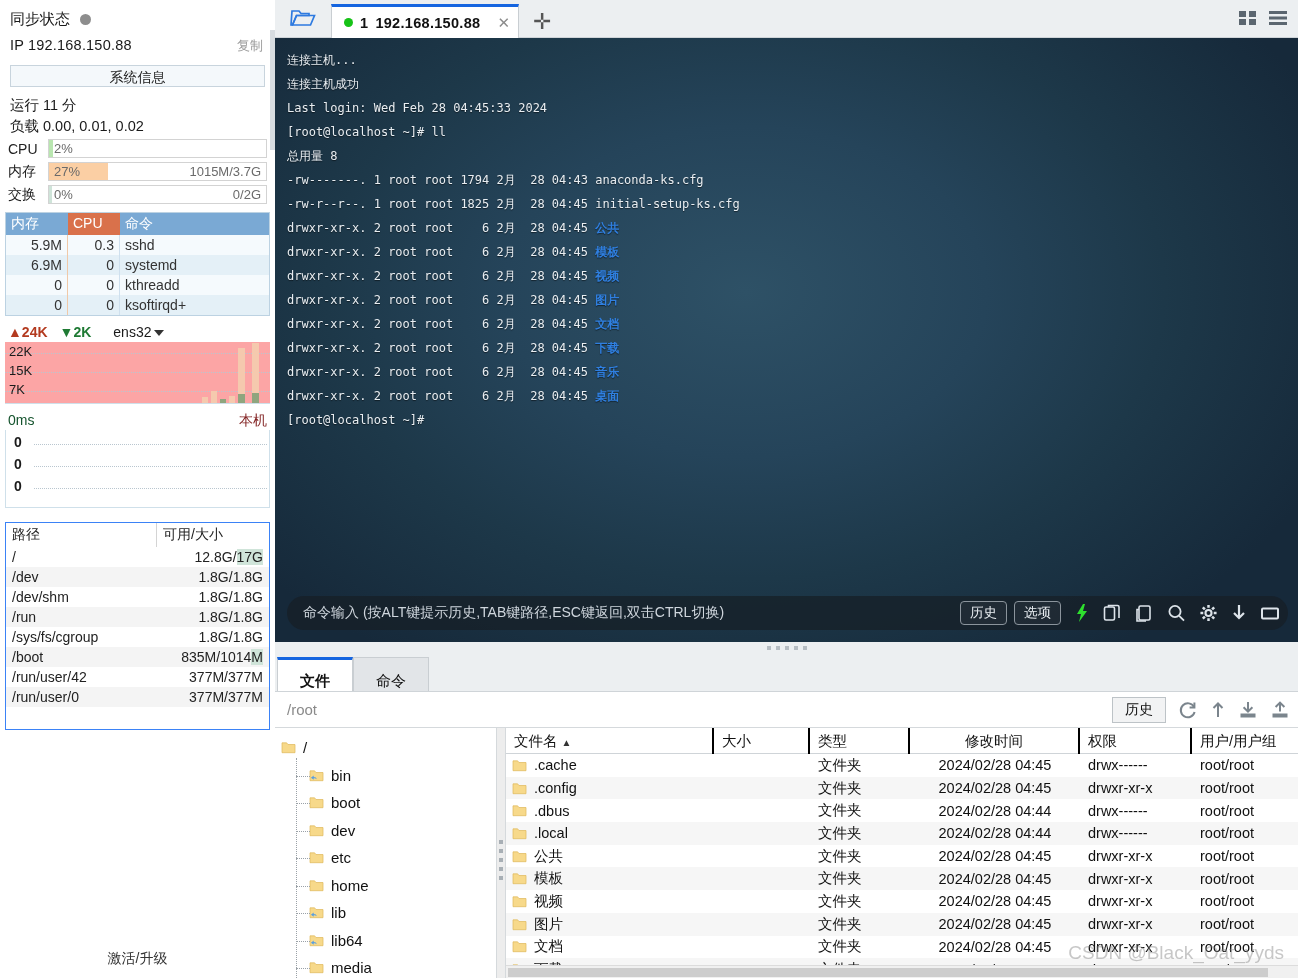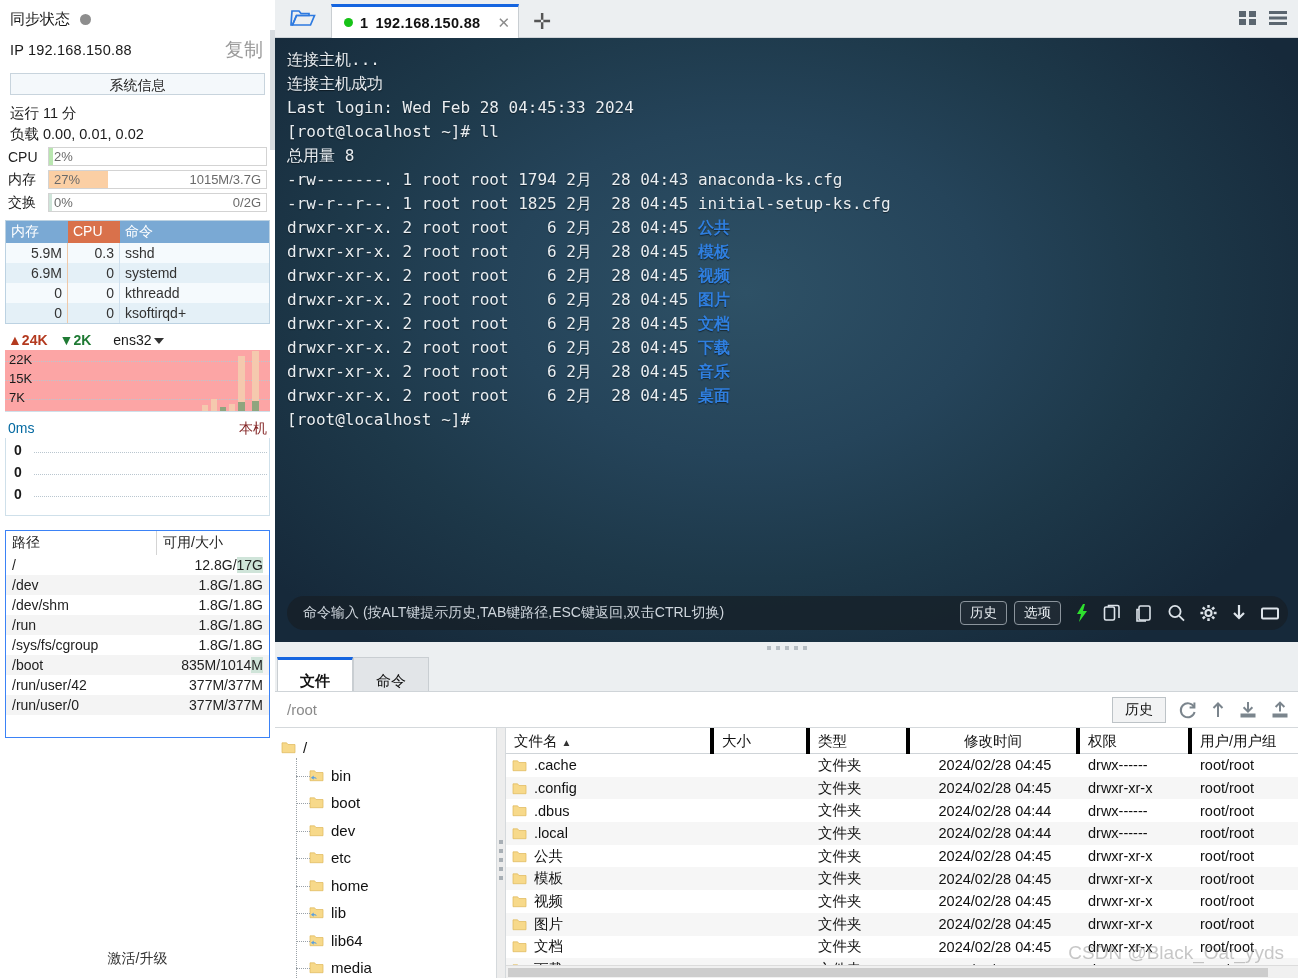--- a/index.html
+++ b/index.html
@@ -19,23 +19,23 @@
     position: relative;
     flex: 0 0 275px;
     overflow: hidden;
     font-size: 14px;
     color: #222;
   }
   .sync-row { padding: 10px 10px 4px 10px; display: flex; align-items: center; gap: 10px; }
   .sync-label { font-size: 15px; color: #1a1a1a; }
   .sync-dot { width: 11px; height: 11px; border-radius: 50%; background: #8d8d8d; display: inline-block; }
 
-  .ip-row { padding: 4px 12px 6px 10px; display: flex; justify-content: space-between; align-items: center; }
+  .ip-row { padding: 4px 12px 6px 10px; display: flex; justify-content: space-between; align-items: flex-start; }
   .ip-text { font-size: 14.5px; color: #1a1a1a; letter-spacing: .2px; }
-  .copy-link { font-size: 19px; color: #9a9a9a; cursor: pointer; }
+  .copy-link { font-size: 13px; color: #9a9a9a; cursor: pointer; }
 
   .sysinfo-btn {
     margin: 4px 10px 8px 10px;
     height: 22px; line-height: 23px;
     border: 1px solid #c8d4dd;
     background: #f4f8fb;
     text-align: center;
     font-size: 14px; color: #1a1a1a;
     cursor: pointer;
   }
@@ -73,21 +73,21 @@
   .net-down { color: #1f7a34; font-weight: bold; }
   .net-if { color: #1a1a1a; margin-left: 10px; cursor: pointer; }
   .caret { display: inline-block; width: 0; height: 0; border-left: 5px solid transparent; border-right: 5px solid transparent; border-top: 6px solid #333; margin-left: 3px; vertical-align: middle; }
 
   .graph-box { position: relative; margin: 0 5px; height: 62px; border-bottom: 1px solid #cfe0ea; overflow: hidden; background: #fca5a5; }
   .graph-box .gl { position: absolute; left: 0; right: 0; border-top: 1px dotted #b9c6cf; }
   .graph-box .glabel { position: absolute; left: 4px; font-size: 13px; color: #1a1a1a; }
   .gbar { position: absolute; bottom: 0; }
 
   .lat-head { display: flex; justify-content: space-between; padding: 8px 8px 0 8px; font-size: 14px; }
-  .lat-ms { color: #0369a1; }
+  .lat-ms { color: #14532d; }
   .lat-host { color: #7f1d1d; }
   .lat-box { position: relative; margin: 0 5px; height: 78px; border: 1px solid #cfe0ea; border-top: none; background: #fff; overflow: hidden; }
   .lat-box .gl { position: absolute; left: 28px; right: 2px; border-top: 1px dotted #b9c6cf; }
   .lat-box .glabel { position: absolute; left: 8px; font-size: 14px; color: #1a1a1a; font-weight: bold; }
 
   
   .disk-table { margin: 14px 5px 0 5px; border: 1px solid #3b82f6; }
   .disk-head { display: flex; font-size: 14px; color: #222; }
   .disk-head .dh-path { flex: 1; padding: 3px 6px; border-right: 1px solid #d4d4d4; }
   .disk-head .dh-size { width: 112px; flex: 0 0 112px; padding: 3px 6px; }
@@ -128,21 +128,21 @@
   #terminal {
     position: relative;
     height: 604px;
     background:
       radial-gradient(ellipse 62% 72% at 46% 42%, #2e5166 0%, #25445a 38%, #1d3849 66%, #16293a 100%);
     overflow: hidden;
     padding: 10px 0 0 12px;
   }
   #termtext {
     font-family: "DejaVu Sans Mono", "Liberation Mono", monospace;
-    font-size: 16px; line-height: 24px;
+    font-size: 12px; line-height: 24px;
     color: #e9eef2; white-space: pre;
     text-shadow: 0 1px 1px rgba(0,0,0,.5);
   }
   #termtext .dirname { color: #2f7fe0; font-weight: bold; }
 
   
   #cmdbar {
     position: absolute; left: 12px; right: 10px; bottom: 12px;
     height: 34px; border-radius: 17px;
     background: rgba(22,30,38,.72);
@@ -181,21 +181,21 @@
   .tnode { display: flex; align-items: center; gap: 7px; font-size: 15px; color: #111; height: 27.5px; padding-left: 2px; cursor: pointer; }
   .tnode.child { padding-left: 30px; }
   .tree-vline { position: absolute; left: 21px; top: 30px; bottom: 0; border-left: 1px dotted #9aa1a7; }
   .tree-hline { position: absolute; left: 21px; width: 14px; border-top: 1px dotted #9aa1a7; }
 
   #vsplit { width: 9px; flex: 0 0 9px; background: #ededed; position: relative; border-right: 1px solid #d5d9dc; }
   #vsplit .g { position: absolute; left: 2px; width: 4px; height: 4px; background: #a8afb5; }
 
   #listwrap { flex: 1; overflow: hidden; position: relative; background: #fff; }
   .lhead { display: flex; font-size: 14.5px; color: #111; height: 26px; align-items: center; border-bottom: 1px solid #cfd4d8; background: #fff; }
-  .lhead > div { padding: 0 8px; height: 26px; line-height: 26px; border-right: 4px solid #000000; }
+  .lhead > div { padding: 0 8px; height: 26px; line-height: 26px; border-right: 2px solid #000000; }
   .c-name { width: 208px; flex: 0 0 208px; }
   .c-size { width: 96px; flex: 0 0 96px; }
   .c-type { width: 100px; flex: 0 0 100px; }
   .c-mtime { width: 170px; flex: 0 0 170px; text-align: center; }
   .c-perm { width: 112px; flex: 0 0 112px; }
   .c-owner { flex: 1; border-right: none !important; }
   .lrow { display: flex; font-size: 14.5px; color: #111; height: 22.7px; align-items: center; cursor: pointer; }
   .lrow:nth-child(even) { background: #f6f6f6; }
   .lrow > div { padding: 0 8px; overflow: hidden; white-space: nowrap; }
   .lrow .c-name { display: flex; align-items: center; gap: 7px; padding-left: 6px; }

